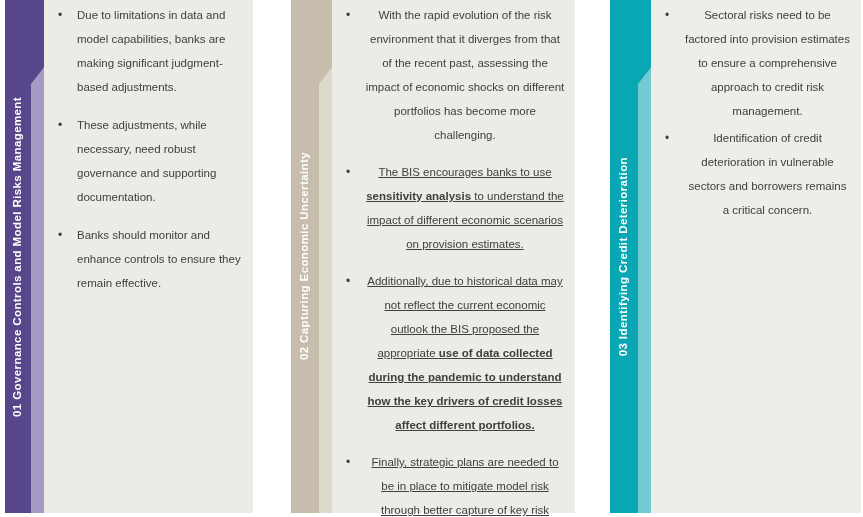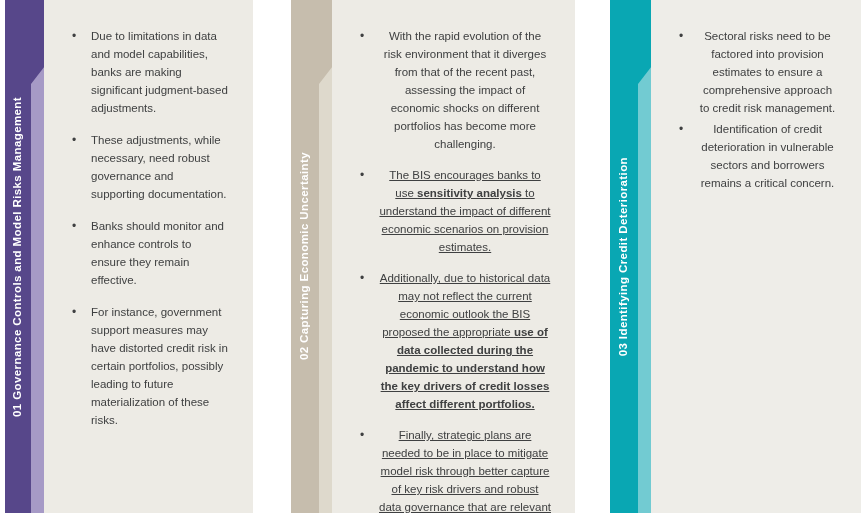--- a/index.html
+++ b/index.html
@@ -44,23 +44,23 @@
   }
 
   .content {
     position:absolute; top:0; right:0; bottom:0;
     background:var(--bg);
   }
   .col-0 .content { left:39px; }
   .col-1 .content, .col-2 .content { left:41px;text-align:center; }
 
   ul.bullets {
-    list-style:none; margin:14px; padding:13px 10px 0 33px;
+    list-style:none; margin:0; padding:3px 10px 0 33px;
     color:var(--text, #3f4041);
-    font-size:11.5px; line-height:18px;
+    font-size:11.5px; line-height:24px;
   }
   ul.bullets li { position:relative; }
   ul.bullets li::before {
     content:"\2022";
     position:absolute; left:-19px; top:0;
     font-size:12px;
   }
   .col-0 ul.bullets li + li { margin-top:14px; }
   .col-1 ul.bullets li + li { margin-top:13px;text-decoration:underline; }
   .col-2 ul.bullets li + li { margin-top:3px; }
@@ -75,21 +75,20 @@
     <div class="banner-dark">
       <span class="banner-title">01 Governance Controls and Model Risks Management</span>
     </div>
     <div class="banner-light"></div>
     <div class="chevron"></div>
     <div class="content">
       <ul class="bullets">
           <li><span class="seg">Due to limitations in data and model capabilities, banks are making significant judgment-based adjustments.</span></li>
           <li><span class="seg">These adjustments, while necessary, need robust governance and supporting documentation.</span></li>
           <li><span class="seg">Banks should monitor and enhance controls to ensure they remain effective.</span></li>
-          <li><span class="seg">For instance, government support measures may have distorted credit risk in certain portfolios, possibly leading to future materialization of these risks.</span></li>
         </ul>
     </div>
   </div>
 
   <div class="column col-1" style="--dark: #c6bdad; --light: #ded9cc; --bg: #edebe5;">
     <div class="banner-dark">
       <span class="banner-title">02 Capturing Economic Uncertainty</span>
     </div>
     <div class="banner-light"></div>
     <div class="chevron"></div>

